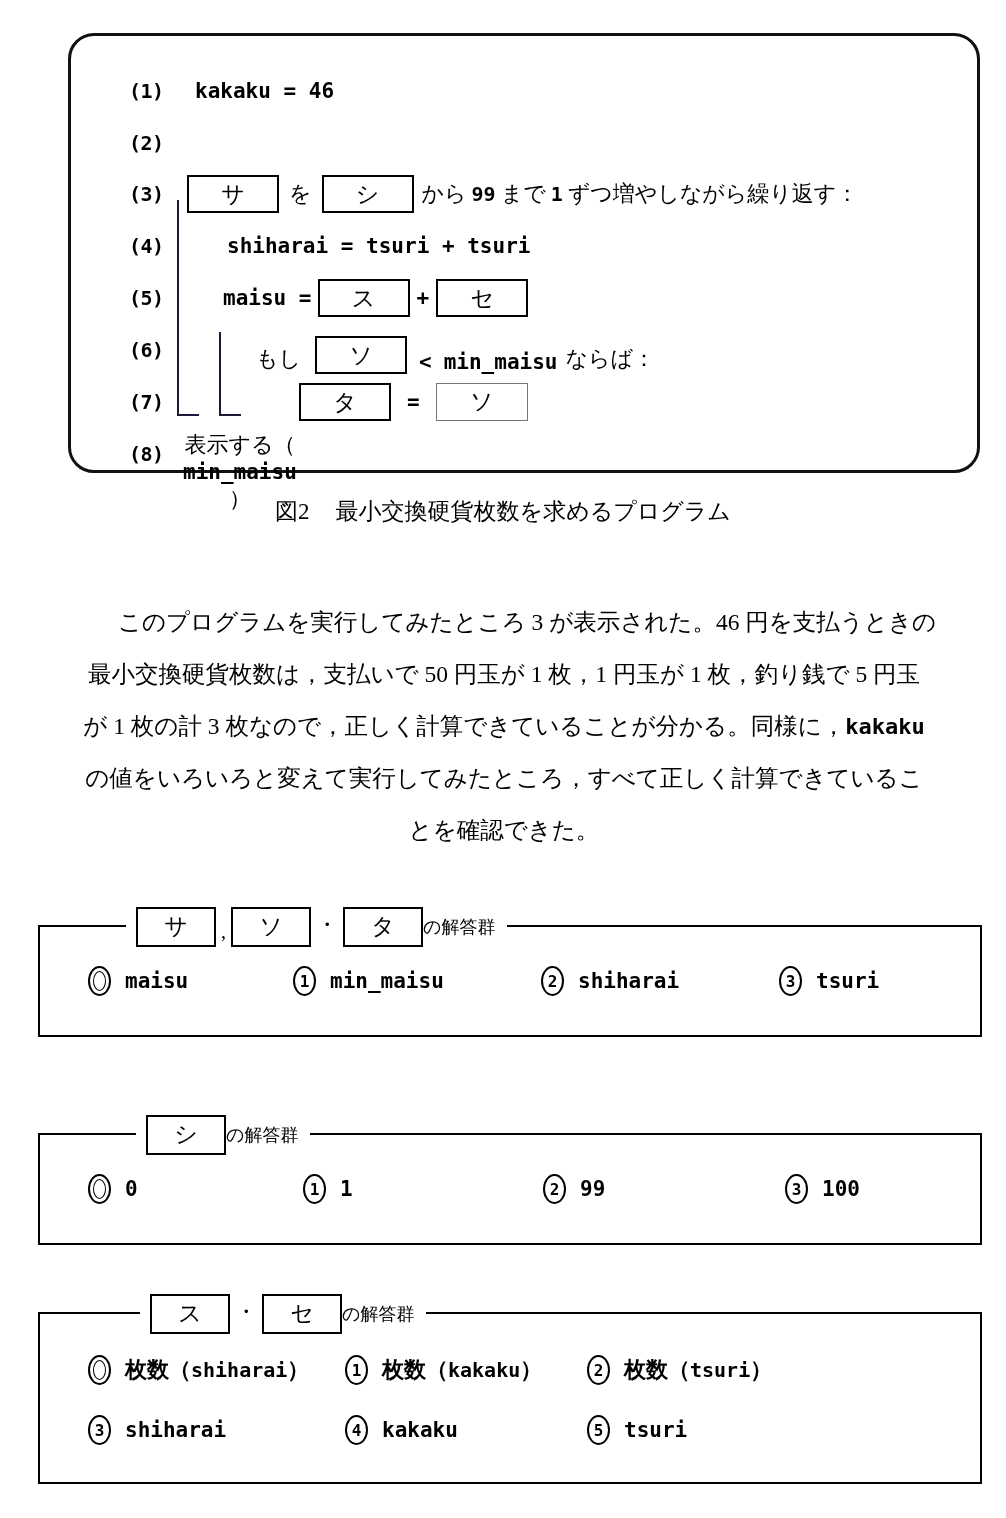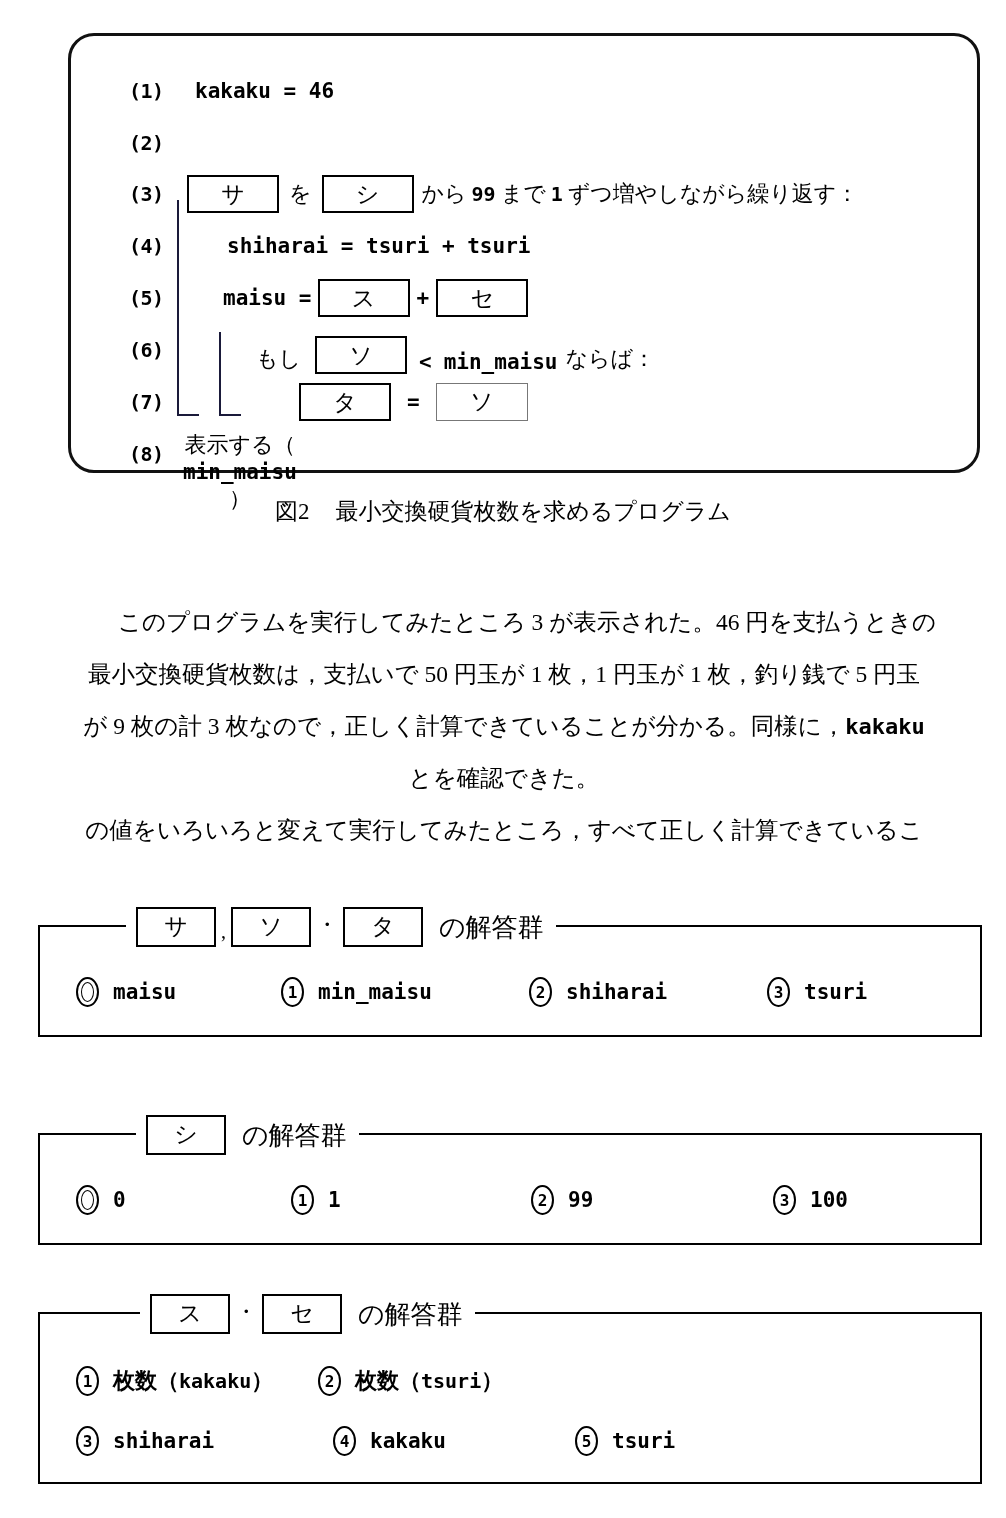--- a/index.html
+++ b/index.html
@@ -174,30 +174,31 @@
     font-size: 20px;
     vertical-align: middle;
     position: relative;
     top: 4px;
   }
   .legend .sep.dot {
     top: -2px;
     font-size: 22px;
   }
   .legend .gtext {
-    font-size: 26px;
+    font-size: 18px;
     font-family: "Liberation Serif", "DejaVu Serif", serif;
-    padding-left: 16px;
+    padding-left: 0;
   }
 
   .opt-row {
     display: flex;
-    align-items: flex-end;
+    align-items: center;
     height: 52px;
     white-space: nowrap;
+    margin-left: 12px;
   }
   .opt {
     display: flex;
     align-items: center;
     white-space: nowrap;
   }
   .opt .marker {
     display: inline-flex;
     align-items: center;
     justify-content: center;
@@ -318,23 +319,23 @@
   </div>
 </div>
 
 <div class="fig-caption">
   <span>図2</span><span class="gap"></span><span>最小交換硬貨枚数を求めるプログラム</span>
 </div>
 
 <div class="body-para">
   <div class="pline"><span class="ind"></span><span>このプログラムを実行してみたところ 3 が表示された。46 円を支払うときの</span></div>
   <div class="pline"><span>最小交換硬貨枚数は，支払いで 50 円玉が 1 枚，1 円玉が 1 枚，釣り銭で 5 円玉</span></div>
-  <div class="pline"><span>が 9 枚の計 3 枚なので，正しく計算できていることが分かる。同様に，</span><span class="mn">kakaku</span></div>
+  <div class="pline"><span>が 1 枚の計 3 枚なので，正しく計算できていることが分かる。同様に，</span><span class="mn">kakaku</span></div>
+  <div class="pline"><span>の値をいろいろと変えて実行してみたところ，すべて正しく計算できているこ</span></div>
   <div class="pline"><span>とを確認できた。</span></div>
-  <div class="pline"><span>の値をいろいろと変えて実行してみたところ，すべて正しく計算できているこ</span></div>
 </div>
 
 <div class="ansgroup" style="top:925px; height:112px;">
   <div class="legend">
     <span class="lbox">サ</span>
     <span class="sep">,</span>
     <span class="lbox">ソ</span>
     <span class="sep dot">・</span>
     <span class="lbox">タ</span>
     <span class="gtext">の解答群</span>
@@ -388,20 +389,24 @@
 
 <div class="ansgroup" style="top:1312px; height:172px;">
   <div class="legend" style="left:100px;">
     <span class="lbox">ス</span>
     <span class="sep dot">・</span>
     <span class="lbox">セ</span>
     <span class="gtext">の解答群</span>
   </div>
 
   <div class="opt-row" style="padding-left:36px; padding-top:30px;">
+    <div class="opt" style="width:257px;">
+      <span class="marker zero"></span>
+      <span class="otext jpmix"><span>枚数（</span><span class="mn">shiharai</span><span>）</span></span>
+    </div>
     <div class="opt" style="width:242px;">
       <span class="marker">1</span>
       <span class="otext jpmix"><span>枚数（</span><span class="mn">kakaku</span><span>）</span></span>
     </div>
     <div class="opt">
       <span class="marker">2</span>
       <span class="otext jpmix"><span>枚数（</span><span class="mn">tsuri</span><span>）</span></span>
     </div>
   </div>
 

